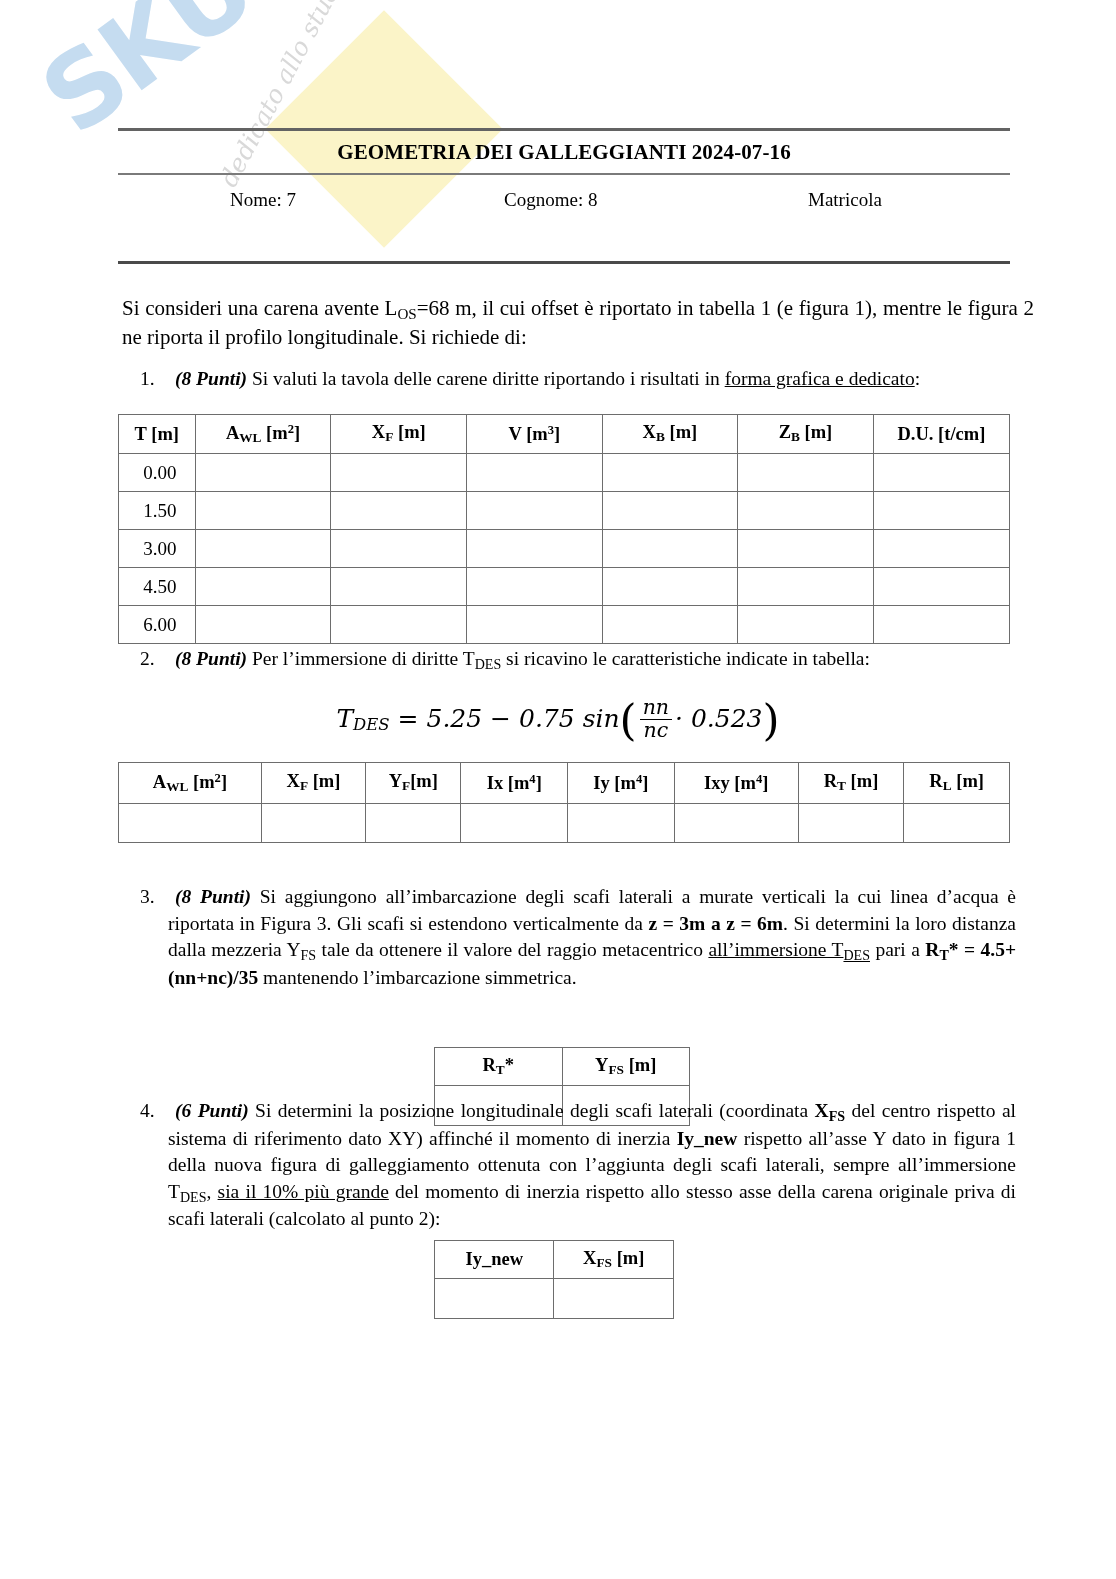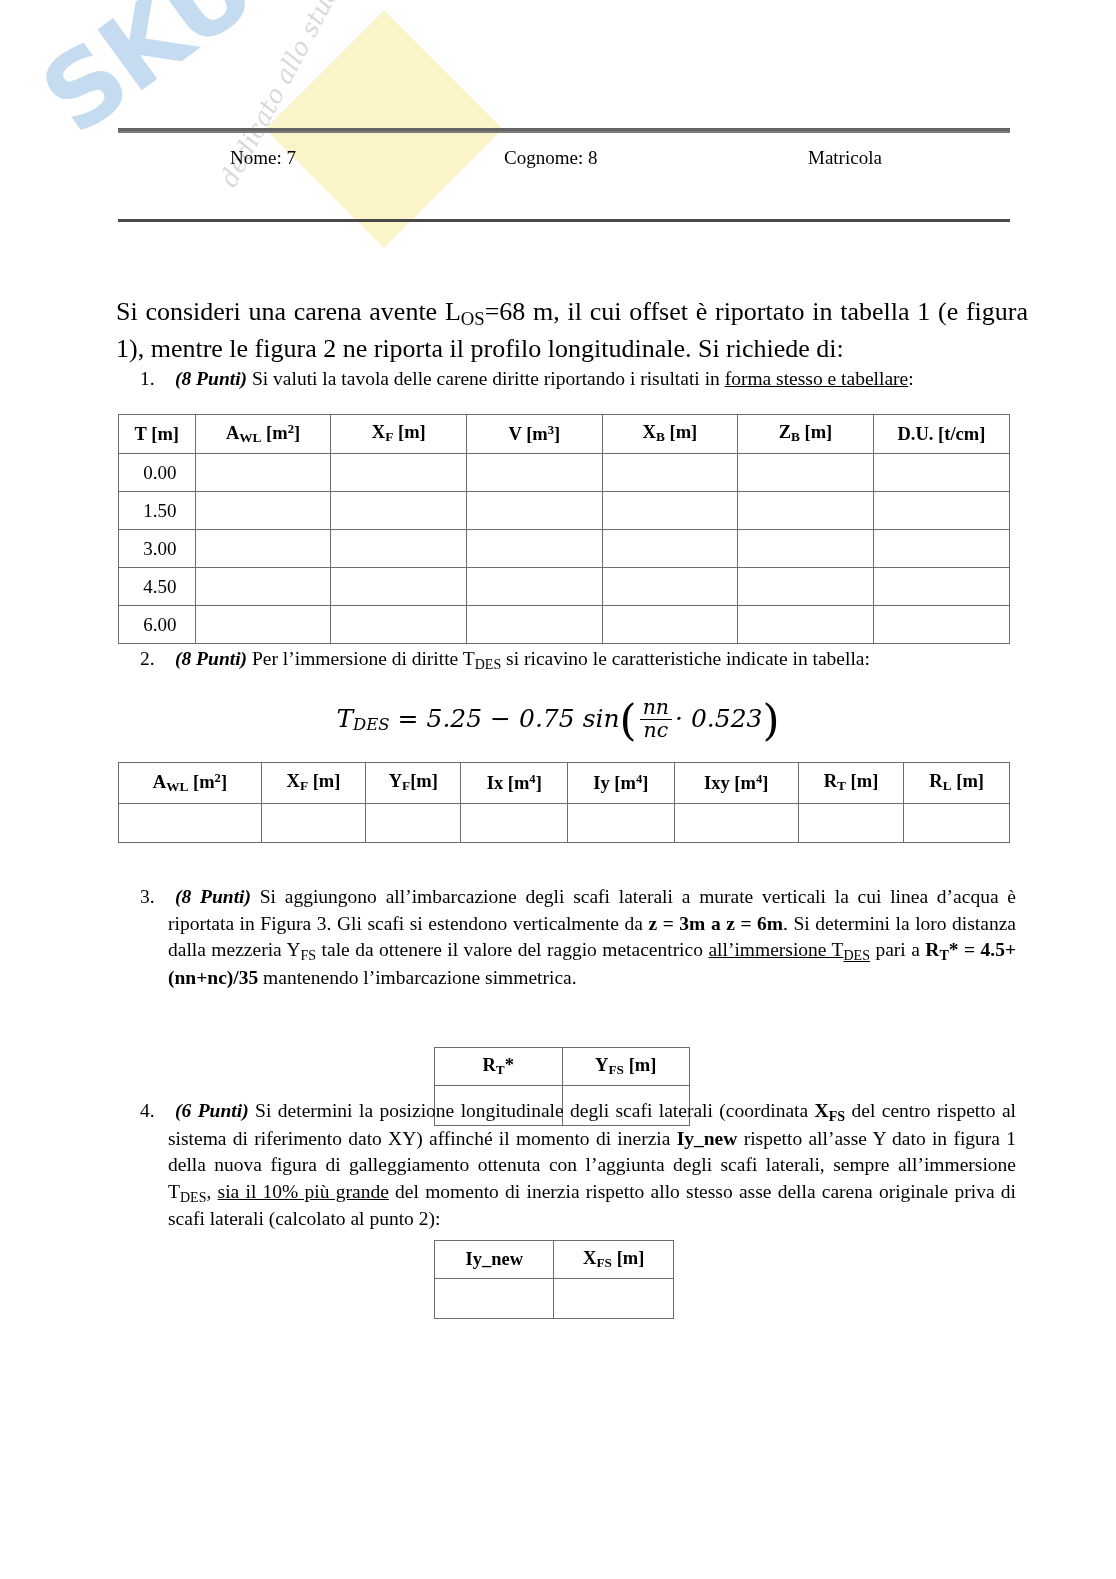--- a/index.html
+++ b/index.html
@@ -106,24 +106,24 @@
     white-space: nowrap;
   }
   .id-cell.nome { width: 290px; padding-left: 112px; box-sizing: border-box; }
   .id-cell.cognome { width: 300px; padding-left: 96px; box-sizing: border-box; }
   .id-cell.matricola { flex: 1; padding-left: 100px; box-sizing: border-box; }
   .header-gap { height: 38px; }
 
   
   .intro {
     position: absolute;
-    left: 116px;
+    left: 122px;
     top: 295px;
     width: 912px;
-    font-size: 26px;
+    font-size: 21px;
     line-height: 1.33;
     text-align: justify;
     font-family: Liberation Serif, serif;
   }
   .sub { font-size: 0.72em; vertical-align: -0.25em; }
   .sup { font-size: 0.68em; vertical-align: 0.45em; }
   b.strong { font-weight: bold; }
   .u { text-decoration: underline; }
   .pts {
     font-weight: bold;
@@ -246,35 +246,36 @@
   <div class="watermark">
     <div class="wm-diamond"></div>
     <div class="wm-logo"><span>SKUOLa</span></div>
     <div class="wm-sub">dedicato allo studente</div>
   </div>
 
   <div class="content">
 
     <div class="header-block">
       <div class="hrule"></div>
+      <div class="doc-title">GEOMETRIA DEI GALLEGGIANTI 2024-07-16</div>
       <div class="hrule thin"></div>
       <div class="id-row">
         <div class="id-cell nome">Nome: 7</div>
         <div class="id-cell cognome">Cognome: 8</div>
         <div class="id-cell matricola">Matricola</div>
       </div>
       <div class="header-gap"></div>
       <div class="hrule bottom"></div>
     </div>
 
     <div class="intro"><span>Si consideri una carena avente L</span><span class="sub">OS</span><span>=68 m, il cui offset è riportato in tabella 1 (e figura 1), mentre le figura 2 ne riporta il profilo longitudinale. Si richiede di:</span></div>
 
     <div class="item" id="item1">
       <div class="num">1.</div>
-      <div class="txt"><span class="pts">(8 Punti)</span><span> Si valuti la tavola delle carene diritte riportando i risultati in </span><span class="u">forma stesso e tabellare</span><span>:</span></div>
+      <div class="txt"><span class="pts">(8 Punti)</span><span> Si valuti la tavola delle carene diritte riportando i risultati in </span><span class="u">forma grafica e dedicato</span><span>:</span></div>
     </div>
 
     <table id="table-carene">
       <thead>
         <tr>
           <th class="c-t"><span class="nowrap"><span>T</span><span> [m]</span></span></th>
           <th class="c-rest"><span class="nowrap"><span>A</span><span class="sub">WL</span><span> [m</span><span class="sup">2</span><span>]</span></span></th>
           <th class="c-rest"><span class="nowrap"><span>X</span><span class="sub">F</span><span> [m]</span></span></th>
           <th class="c-rest"><span class="nowrap"><span>V</span><span> [m</span><span class="sup">3</span><span>]</span></span></th>
           <th class="c-rest"><span class="nowrap"><span>X</span><span class="sub">B</span><span> [m]</span></span></th>

